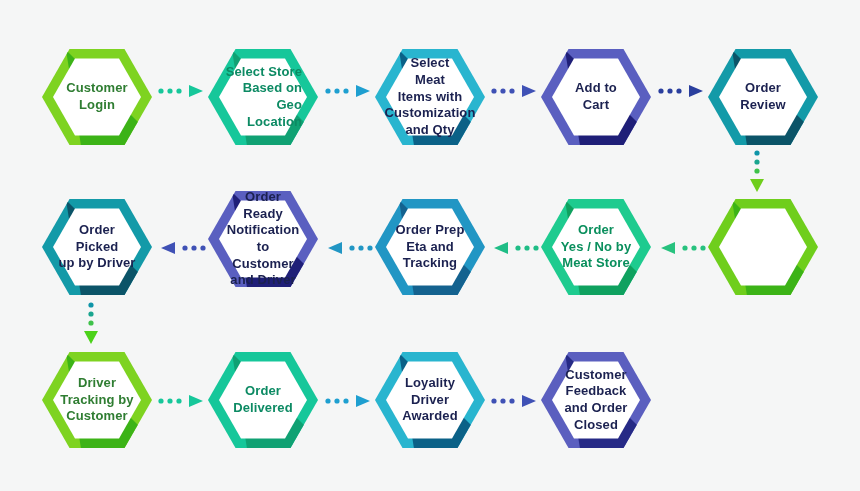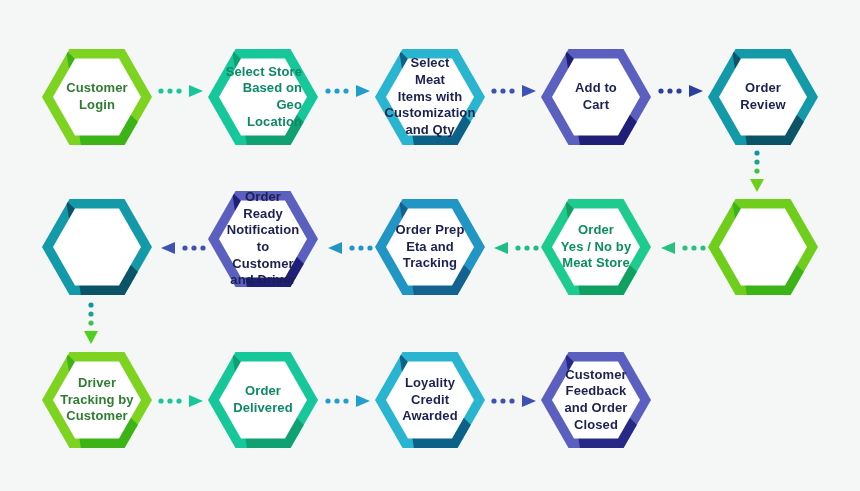--- a/index.html
+++ b/index.html
@@ -257,20 +257,22 @@
       <svg viewBox="0 0 110 110">
         <polygon points="0.00,55.00 27.50,7.00 82.50,7.00 110.00,55.00 82.50,103.00 27.50,103.00" fill="#139aa8"></polygon>
         <defs>
           <clipPath id="clip-order-picked-up">
             <polygon points="0.00,55.00 27.50,7.00 82.50,7.00 110.00,55.00 82.50,103.00 27.50,103.00"></polygon>
           </clipPath>
         </defs>
         <polygon points="24,8 110,94 110,110 40,110" fill="#0b5468" clip-path="url(#clip-order-picked-up)"></polygon>
         <polygon points="11.00,55.00 33.00,16.50 77.00,16.50 99.00,55.00 77.00,93.50 33.00,93.50" fill="#ffffff"></polygon>
       </svg>
+      <div class="caption" style="color: rgb(27, 33, 80);">Order Picked
+up by Driver</div>
     </div>
     <div class="conn" style="left: 156px; top: 393px;">
       <svg width="52" height="16" viewBox="0 0 52 16">
         <circle cx="5" cy="8" r="2.6" fill="#16c79a"></circle>
         <circle cx="14" cy="8" r="2.6" fill="#16c79a"></circle>
         <circle cx="23" cy="8" r="2.6" fill="#16c79a"></circle>
         <polygon points="33,2 47,8 33,14" fill="#16c79a"></polygon>
       </svg>
     </div>
     <div class="conn" style="left: 323px; top: 393px;">
@@ -323,21 +325,21 @@
         <polygon points="0.00,55.00 27.50,7.00 82.50,7.00 110.00,55.00 82.50,103.00 27.50,103.00" fill="#29b5cf"></polygon>
         <defs>
           <clipPath id="clip-loyalty-points">
             <polygon points="0.00,55.00 27.50,7.00 82.50,7.00 110.00,55.00 82.50,103.00 27.50,103.00"></polygon>
           </clipPath>
         </defs>
         <polygon points="24,8 110,94 110,110 40,110" fill="#0b6187" clip-path="url(#clip-loyalty-points)"></polygon>
         <polygon points="11.00,55.00 33.00,16.50 77.00,16.50 99.00,55.00 77.00,93.50 33.00,93.50" fill="#ffffff"></polygon>
       </svg>
       <div class="caption" style="color: rgb(27, 33, 80);">Loyality
-Credit
+Driver
 Awarded</div>
     </div>
     <div class="node" style="left: 541px; top: 345px;">
       <svg viewBox="0 0 110 110">
         <polygon points="0.00,55.00 27.50,7.00 82.50,7.00 110.00,55.00 82.50,103.00 27.50,103.00" fill="#5b5fbf"></polygon>
         <defs>
           <clipPath id="clip-customer-feedback">
             <polygon points="0.00,55.00 27.50,7.00 82.50,7.00 110.00,55.00 82.50,103.00 27.50,103.00"></polygon>
           </clipPath>
         </defs>

